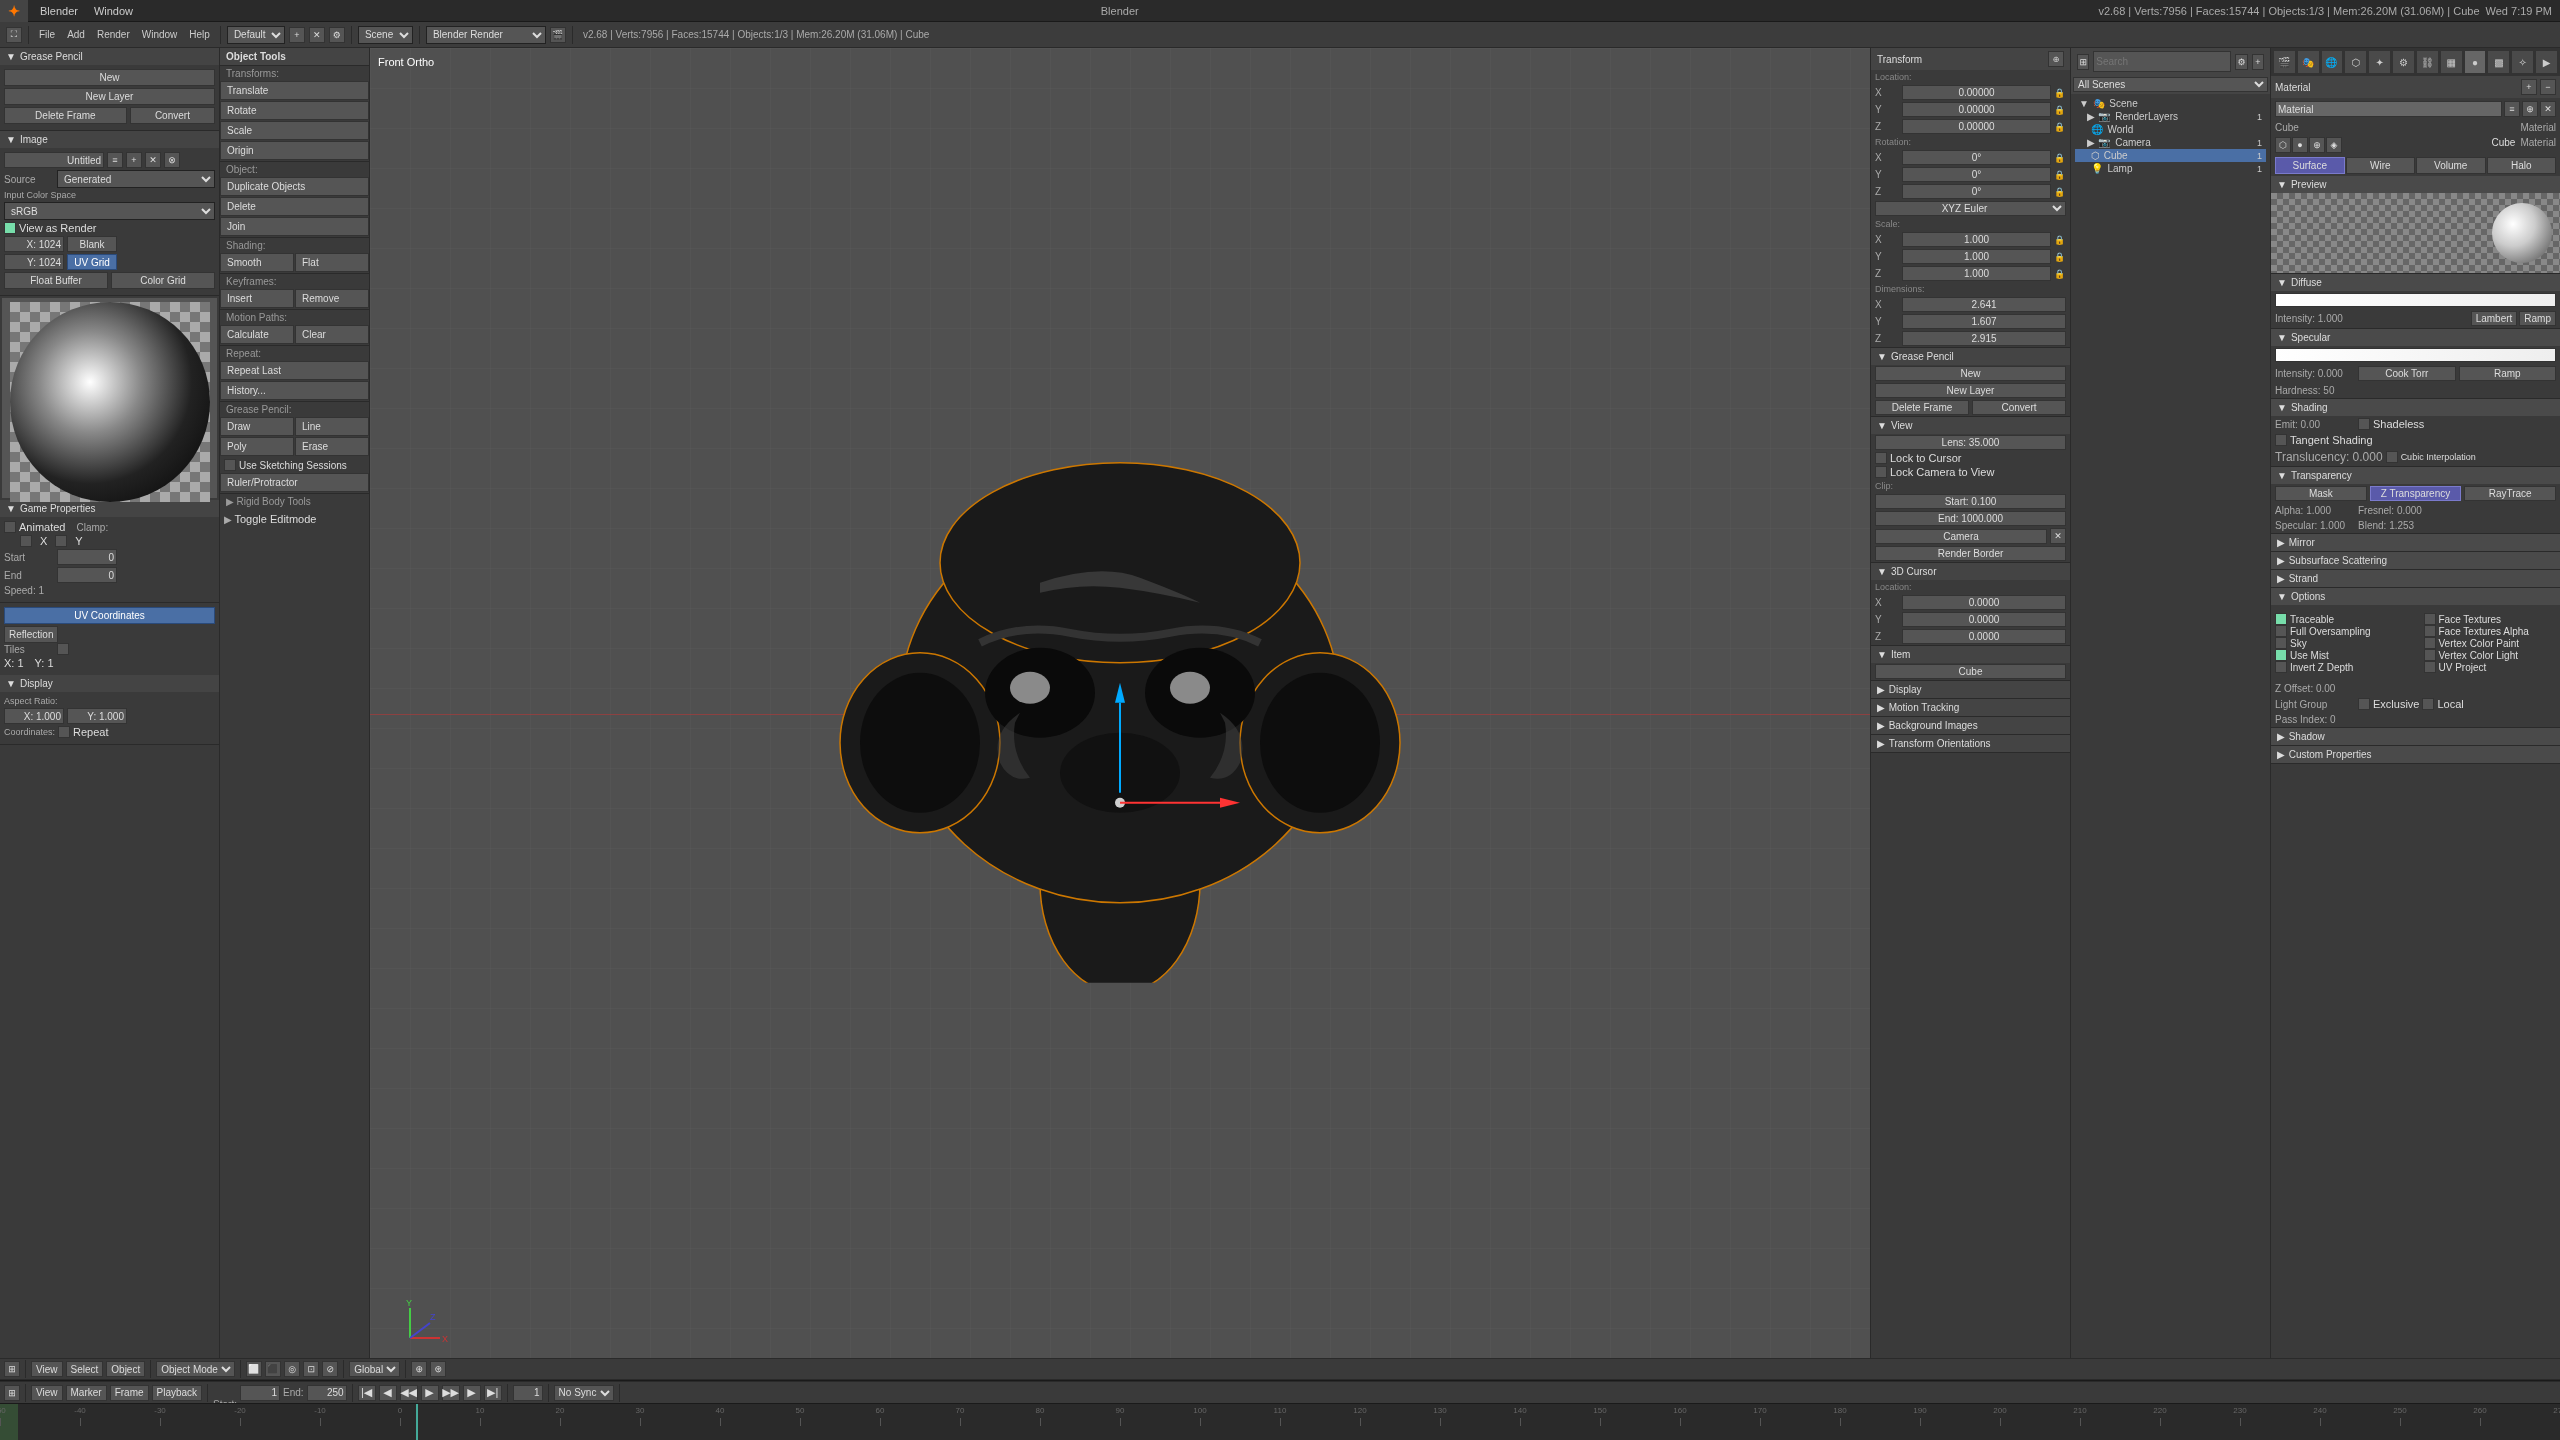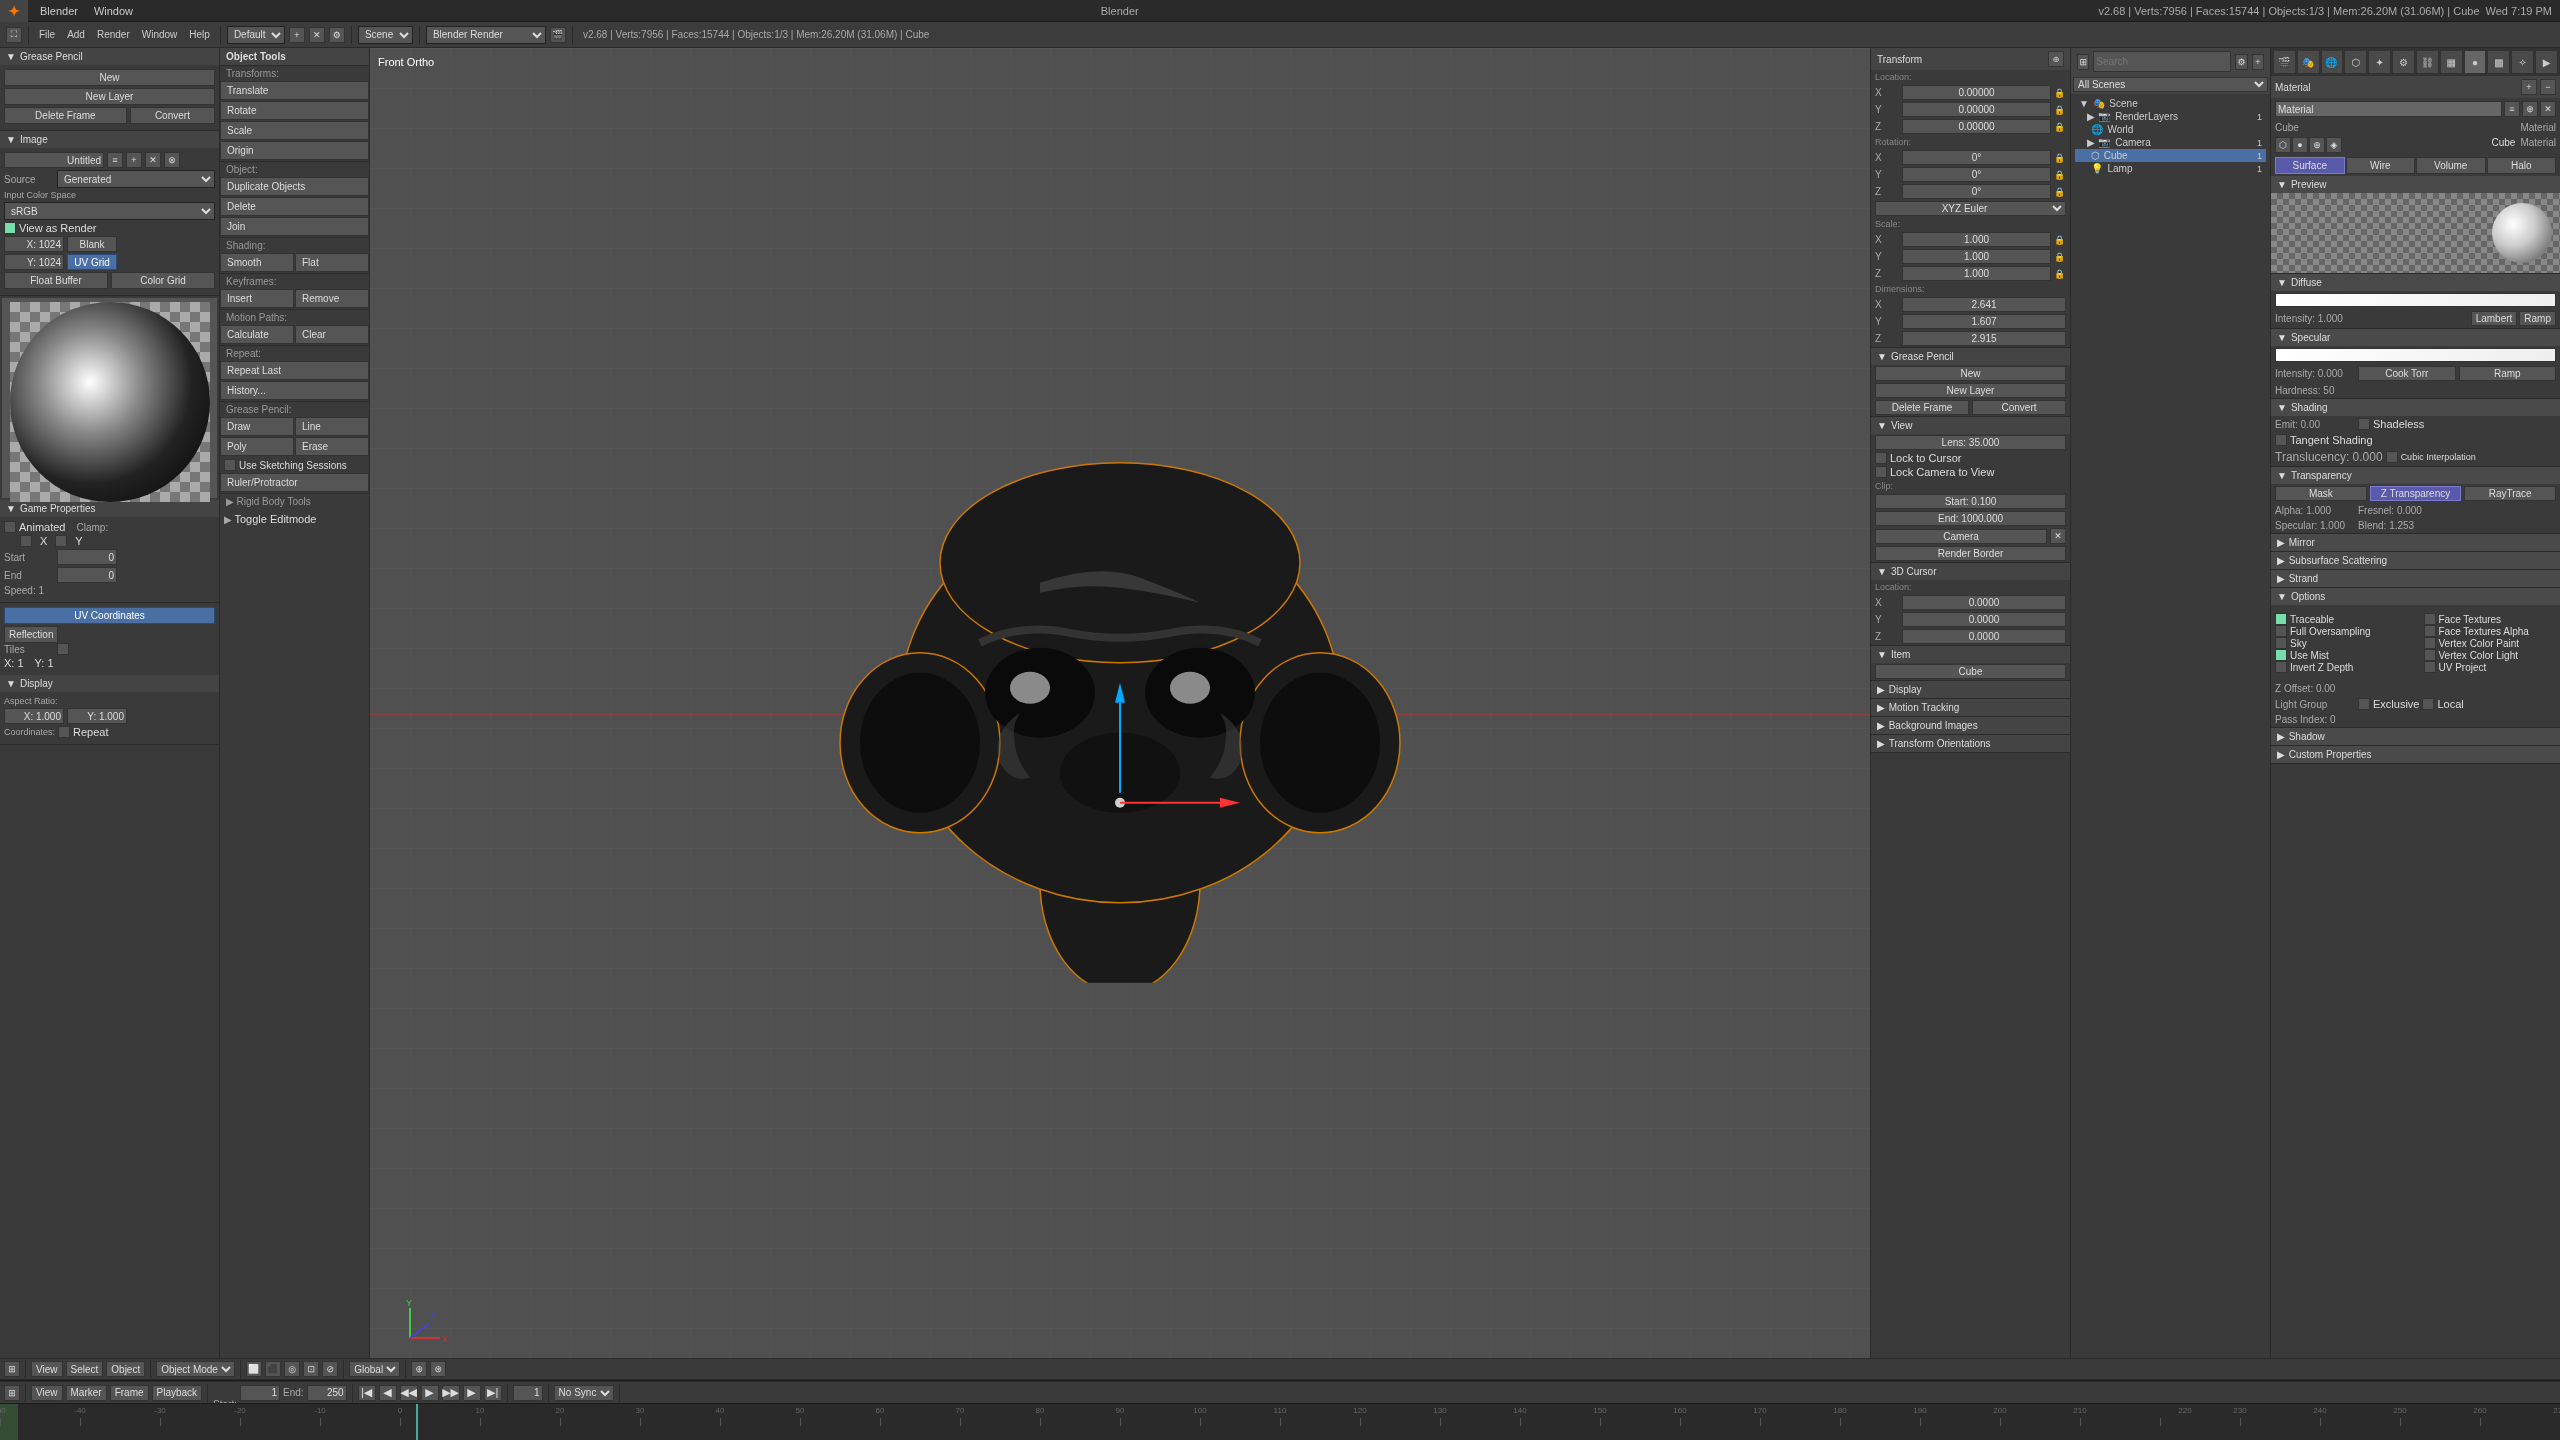--- a/index.html
+++ b/index.html
@@ -1510,21 +1510,21 @@
           <div class="tl-number" style="left: 68.75%; transform: translateX(-50%);">170</div>
           <div class="tl-tick" style="left: 71.875%;"></div>
           <div class="tl-number" style="left: 71.875%; transform: translateX(-50%);">180</div>
           <div class="tl-tick" style="left: 75%;"></div>
           <div class="tl-number" style="left: 75%; transform: translateX(-50%);">190</div>
           <div class="tl-tick" style="left: 78.125%;"></div>
           <div class="tl-number" style="left: 78.125%; transform: translateX(-50%);">200</div>
           <div class="tl-tick" style="left: 81.25%;"></div>
           <div class="tl-number" style="left: 81.25%; transform: translateX(-50%);">210</div>
           <div class="tl-tick" style="left: 84.375%;"></div>
-          <div class="tl-number" style="left: 84.375%; transform: translateX(-50%); margin-left: 25px;">220</div>
+          <div class="tl-number" style="left: 84.375%; transform: translateX(-50%);">220</div>
           <div class="tl-tick" style="left: 87.5%;"></div>
           <div class="tl-number" style="left: 87.5%; transform: translateX(-50%);">230</div>
           <div class="tl-tick" style="left: 90.625%;"></div>
           <div class="tl-number" style="left: 90.625%; transform: translateX(-50%);">240</div>
           <div class="tl-tick" style="left: 93.75%;"></div>
           <div class="tl-number" style="left: 93.75%; transform: translateX(-50%);">250</div>
           <div class="tl-tick" style="left: 96.875%;"></div>
           <div class="tl-number" style="left: 96.875%; transform: translateX(-50%);">260</div>
           <div class="tl-number" style="left: 100%; transform: translateX(-50%);">270</div>
       </div>

